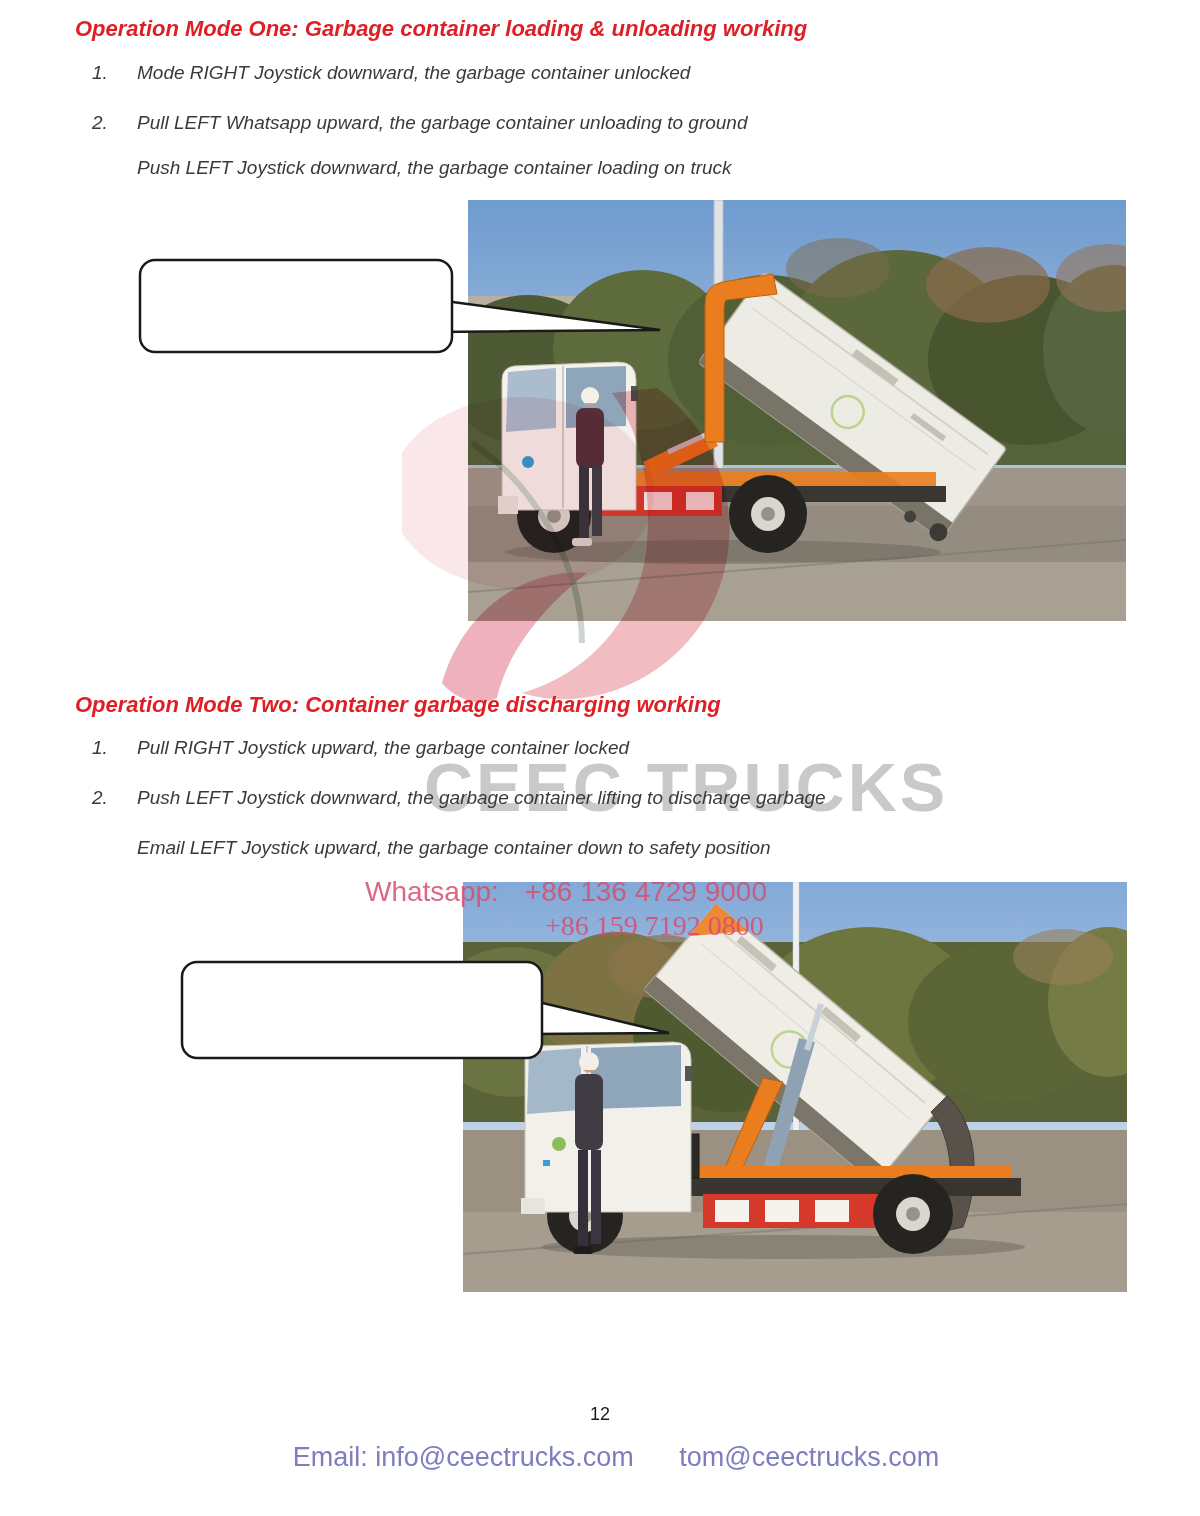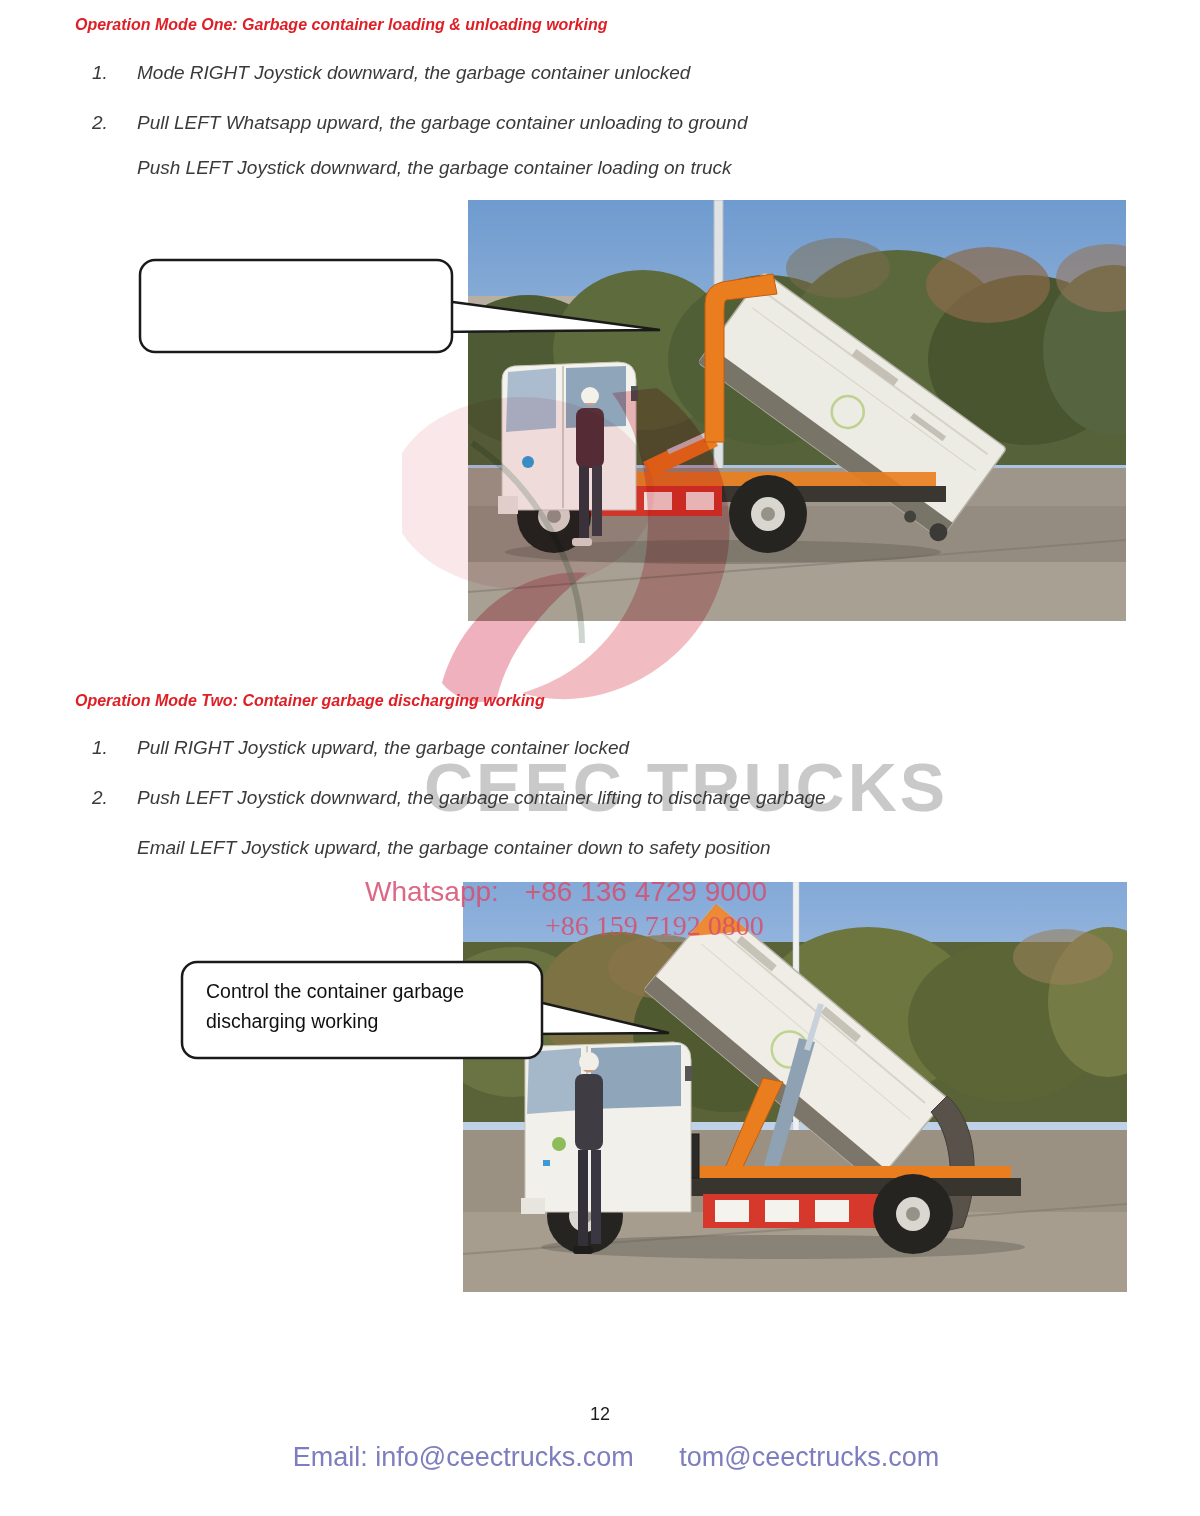--- a/index.html
+++ b/index.html
@@ -1,19 +1,19 @@
 <!DOCTYPE html>
 <html><head>
 <meta charset="utf-8">
 <style>
   html,body{margin:0;padding:0;}
   body{width:1200px;height:1516px;background:#ffffff;position:relative;
        font-family:"Liberation Sans",sans-serif;overflow:hidden;}
   .abs{position:absolute;}
-  .heading{font-size:16px;font-weight:bold;font-style:italic;color:#df1f26;
+  .heading{font-size:22px;font-weight:bold;font-style:italic;color:#df1f26;
            white-space:nowrap;z-index:4;}
   .li{font-size:19px;font-style:italic;color:#3a3a3a;white-space:nowrap;z-index:4;display:flex;}
   .li .num{width:45px;flex:0 0 45px;}
   .brand-wm{font-size:68px;font-weight:bold;color:#c9c9c9;letter-spacing:3px;
             white-space:nowrap;z-index:1;}
   .whats{font-size:28px;color:rgba(214,78,110,0.85);white-space:nowrap;z-index:6;}
   .whats .gap{margin-left:26px;}
   .photo{z-index:2;overflow:hidden;background:#9db7d4;}
   .swoosh{z-index:3;mix-blend-mode:multiply;pointer-events:none;}
   .callout{z-index:7;}
@@ -255,21 +255,20 @@
       <rect x="110" y="364" width="20" height="8" rx="3" fill="#1e1d1b"></rect>
     </g>
   </svg>
 </div>
 
 <div class="abs callout" style="left:180px;top:960px;width:520px;height:104px;">
   <svg width="520" height="104" viewBox="0 0 520 104">
     <polygon points="350,40 489,73 350,74" fill="#ffffff" stroke="#1a1a1a" stroke-width="2.5"></polygon>
     <rect x="2" y="2" width="360" height="96" rx="15" fill="#ffffff" stroke="#1a1a1a" stroke-width="2.5"></rect>
   </svg>
-  <div class="ctext" style="left:26px;top:16px;width:320px;">Control the container garbage discharging working</div>
 </div>
 
 <div class="abs pagenum">12</div>
 
 <div class="abs email">
   <span>Email:</span>
   <span>info@ceectrucks.com</span>
   <span class="sep">tom@ceectrucks.com</span>
 </div>
 

